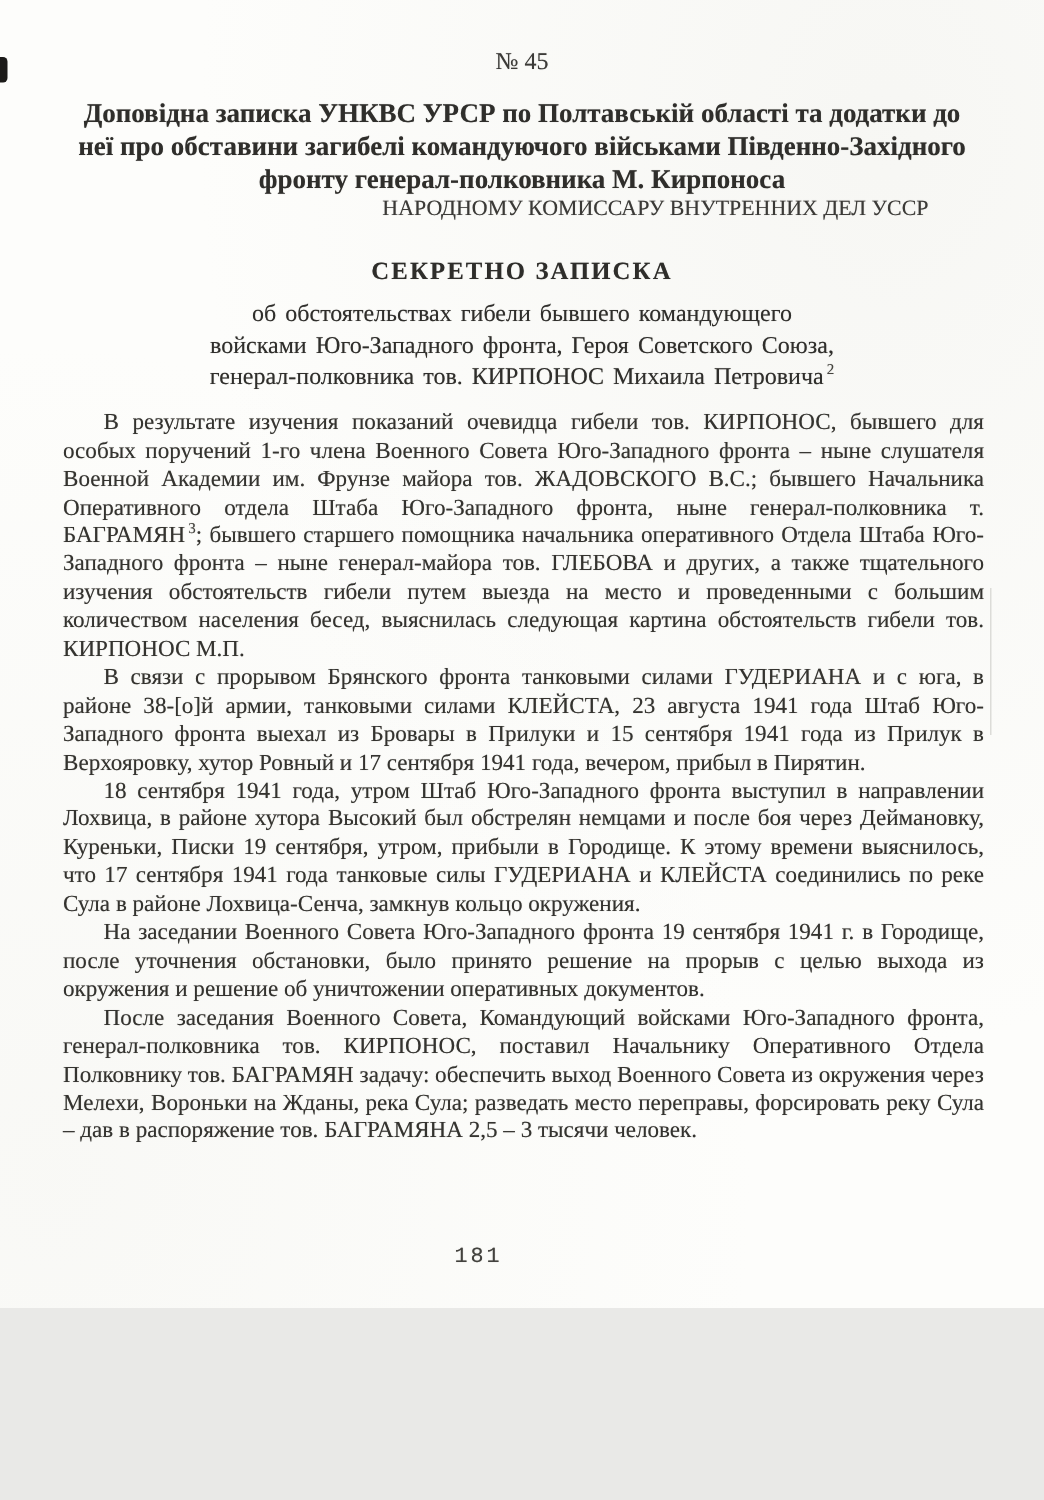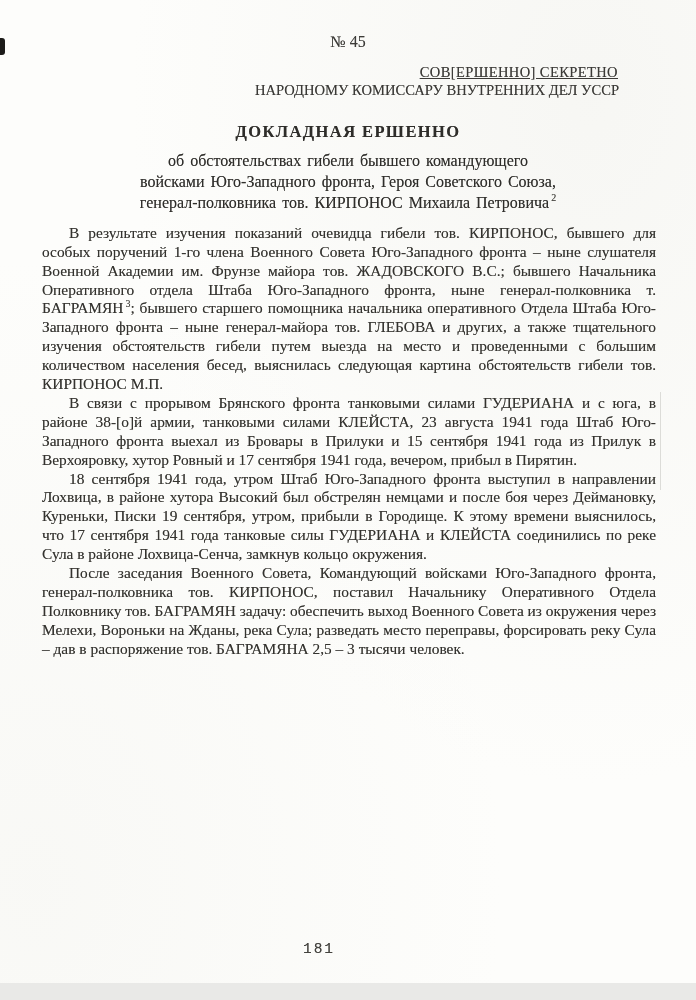--- a/index.html
+++ b/index.html
@@ -3,21 +3,21 @@
 <meta charset="utf-8">
 <style>
   html, body { margin: 0; padding: 0; }
   body {
     width: 696px; height: 1000px;
     background: #e9e9e7;
     font-family: "Liberation Serif", "DejaVu Serif", serif;
   }
   .page {
     position: relative;
-    width: 696px; height: 983px;
+    width: 696px; height: 872px;
     background: #fdfdfb;
     background-image:
       radial-gradient(ellipse at 85% 10%, rgba(235,235,230,0.35) 0%, rgba(253,253,251,0) 55%),
       radial-gradient(ellipse at 5% 90%, rgba(238,238,233,0.3) 0%, rgba(253,253,251,0) 50%);
     overflow: hidden;
     color: #33322f;
     text-shadow: 0 0 0.5px rgba(70,68,64,0.55);
   }
 
   .doc-number {
@@ -124,40 +124,39 @@
 </head>
 <body>
 
 <div class="page">
 
   <div class="edge-mark"></div>
   <div class="crease-line"></div>
 
   <div class="doc-number">№ 45</div>
 
+  <div class="doc-title">Доповідна записка УНКВС УРСР по Полтавській області та додатки до неї про обставини загибелі командуючого військами Південно-Західного фронту генерал-полковника М. Кирпоноса</div>
 
 
-  <div class="classification">
-    <span class="stamp-text">СОВ[ЕРШЕННО] СЕКРЕТНО</span>
-  </div>
 
   <div class="addressee">
     <div>НАРОДНОМУ КОМИССАРУ ВНУТРЕННИХ ДЕЛ УССР</div>
   </div>
 
-  <div class="report-heading">ДОКЛАДНАЯ ЕРШЕННО</div>
+  <div class="report-heading">СЕКРЕТНО ЗАПИСКА</div>
 
   <div class="report-subtitle">
     <div>об обстоятельствах гибели бывшего командующего</div>
     <div>войсками Юго-Западного фронта, Героя Советского Союза,</div>
     <div><span>генерал-полковника тов. КИРПОНОС Михаила Петровича</span><sup class="fn">2</sup></div>
   </div>
 
   <div class="doc-body">
     <p><span>В результате изучения показаний очевидца гибели тов. КИРПОНОС, бывшего для особых поручений 1-го члена Военного Совета Юго-Западного фронта – ныне слушателя Военной Академии им. Фрунзе майора тов. ЖАДОВСКОГО В.С.; бывшего Начальника Оперативного отдела Штаба Юго-Западного фронта, ныне генерал-полковника т. БАГРАМЯН</span><sup class="fn">3</sup><span>; бывшего старшего помощника начальника оперативного Отдела Штаба Юго-Западного фронта – ныне генерал-майора тов. ГЛЕБОВА и других, а также тщательного изучения обстоятельств гибели путем выезда на место и проведенными с большим количеством населения бесед, выяснилась следующая картина обстоятельств гибели тов. КИРПОНОС М.П.</span></p>
     <p>В связи с прорывом Брянского фронта танковыми силами ГУДЕРИАНА и с юга, в районе 38-[о]й армии, танковыми силами КЛЕЙСТА, 23 августа 1941 года Штаб Юго-Западного фронта выехал из Бровары в Прилуки и 15 сентября 1941 года из Прилук в Верхояровку, хутор Ровный и 17 сентября 1941 года, вечером, прибыл в Пирятин.</p>
     <p>18 сентября 1941 года, утром Штаб Юго-Западного фронта выступил в направлении Лохвица, в районе хутора Высокий был обстрелян немцами и после боя через Деймановку, Куреньки, Писки 19 сентября, утром, прибыли в Городище. К этому времени выяснилось, что 17 сентября 1941 года танковые силы ГУДЕРИАНА и КЛЕЙСТА соединились по реке Сула в районе Лохвица-Сенча, замкнув кольцо окружения.</p>
+    <p>На заседании Военного Совета Юго-Западного фронта 19 сентября 1941 г. в Городище, после уточнения обстановки, было принято решение на прорыв с целью выхода из окружения и решение об уничтожении оперативных документов.</p>
     <p>После заседания Военного Совета, Командующий войсками Юго-Западного фронта, генерал-полковника тов. КИРПОНОС, поставил Начальнику Оперативного Отдела Полковнику тов. БАГРАМЯН задачу: обеспечить выход Военного Совета из окружения через Мелехи, Вороньки на Жданы, река Сула; разведать место переправы, форсировать реку Сула – дав в распоряжение тов. БАГРАМЯНА 2,5 – 3 тысячи человек.</p>
   </div>
 
   <div class="page-number">181</div>
 
 </div>
 
 </body></html>

